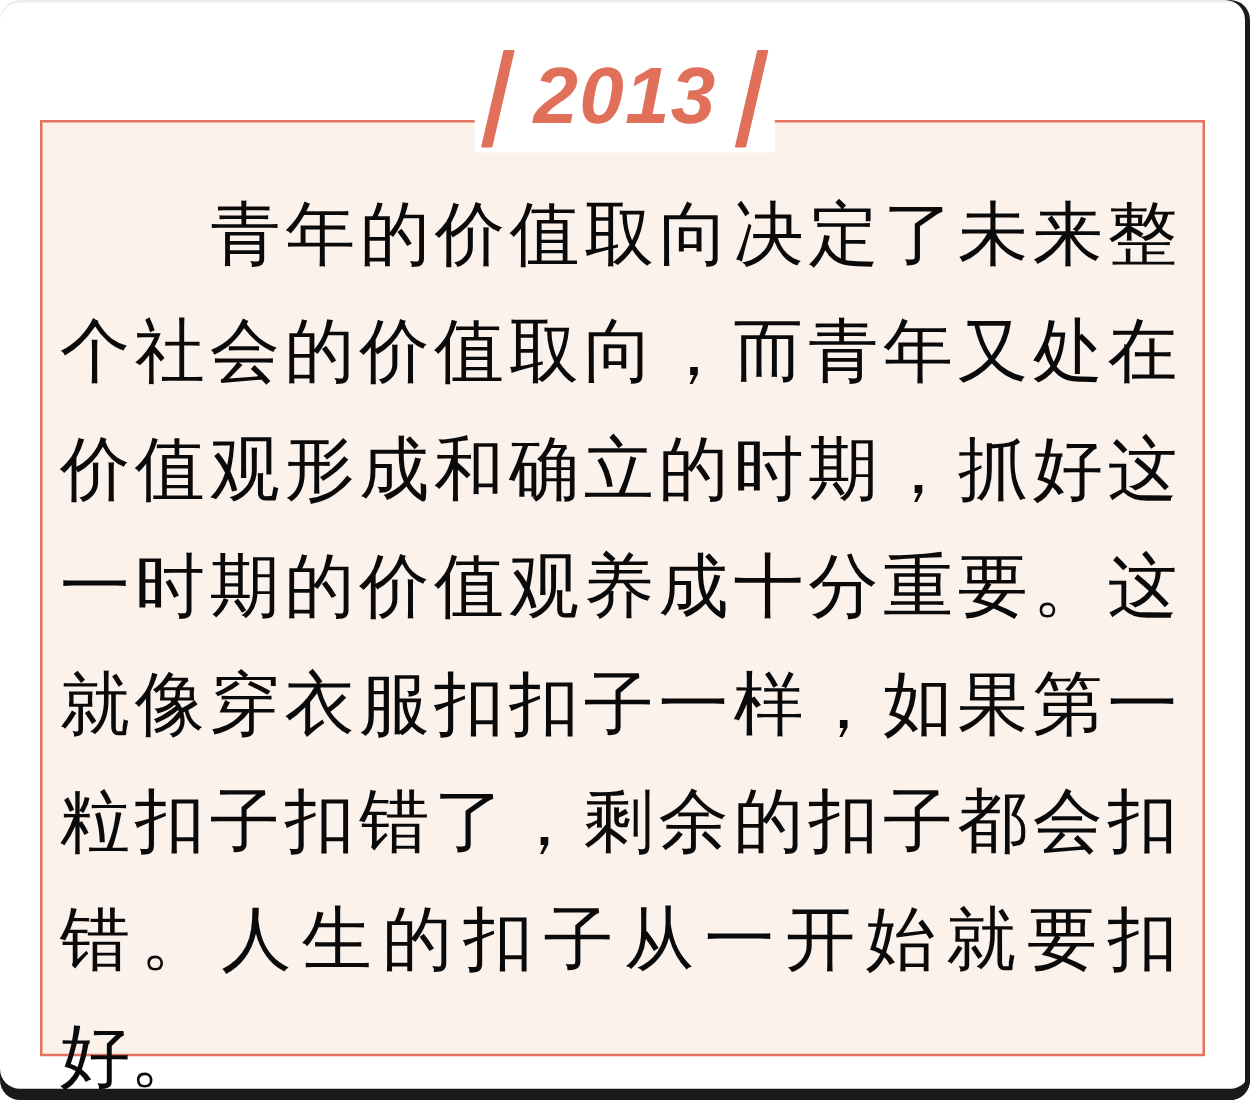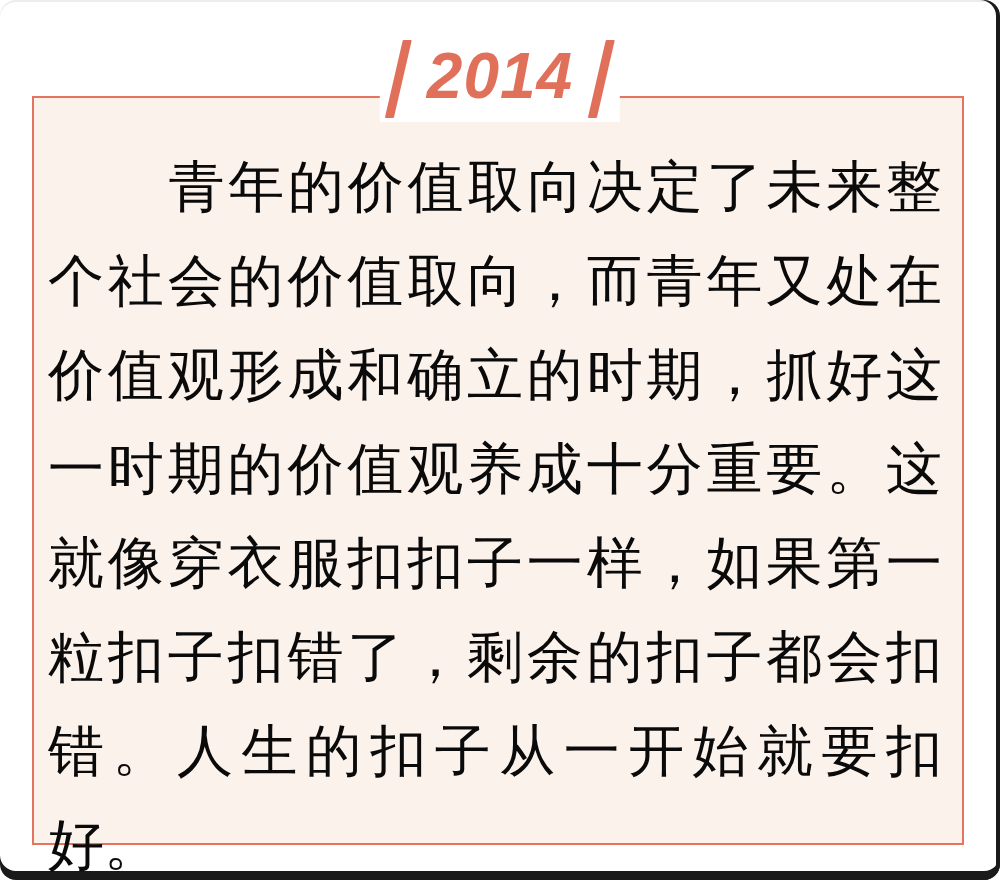--- a/index.html
+++ b/index.html
@@ -81,21 +81,21 @@
     letter-spacing: 0;
   }
 </style>
 </head>
 <body>
 
 <div class="card">
 
   <div class="title-wrap">
     <span class="title-bar"></span>
-    <span class="year">2014</span>
+    <span class="year">2013</span>
     <span class="title-bar"></span>
   </div>
 
   <div class="quote-box">
     <p class="quote-text">青年的价值取向决定了未来整个社会的价值取向，而青年又处在价值观形成和确立的时期，抓好这一时期的价值观养成十分重要。这就像穿衣服扣扣子一样，如果第一粒扣子扣错了，剩余的扣子都会扣错。人生的扣子从一开始就要扣好。</p>
   </div>
 
 </div>
 
 </body></html>

